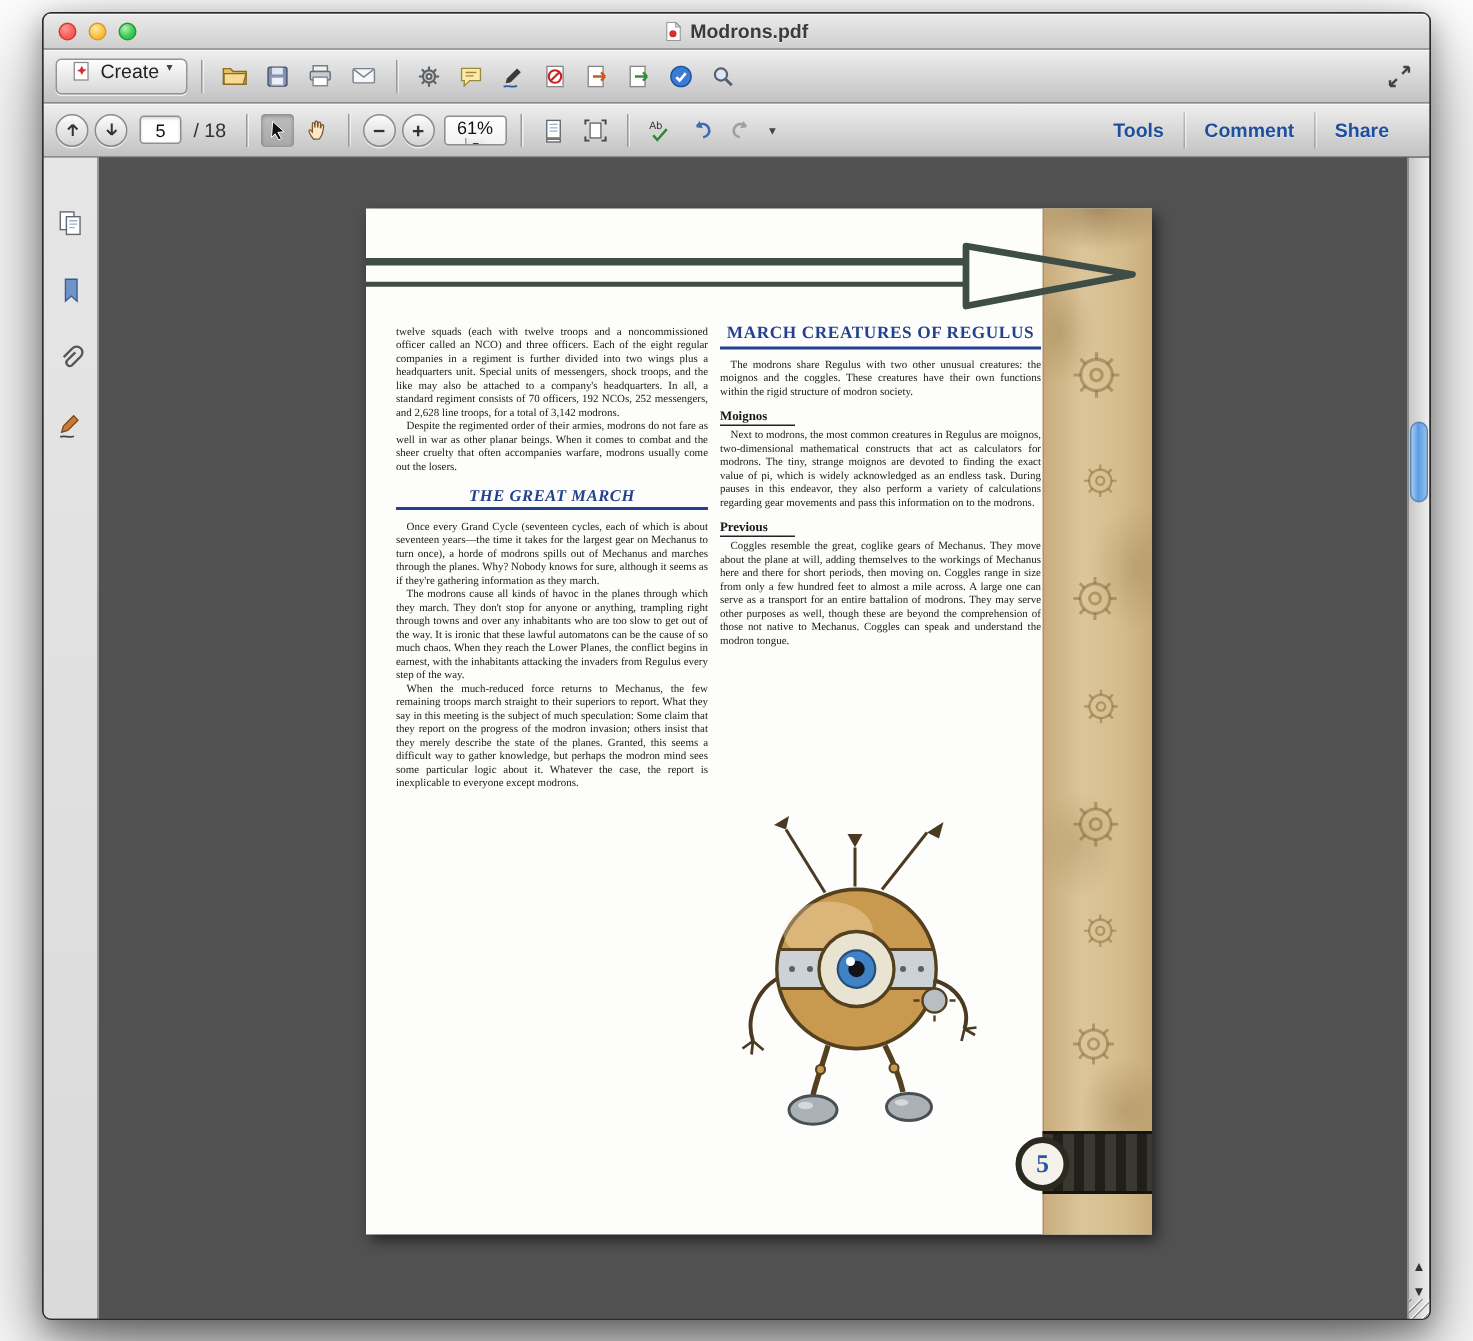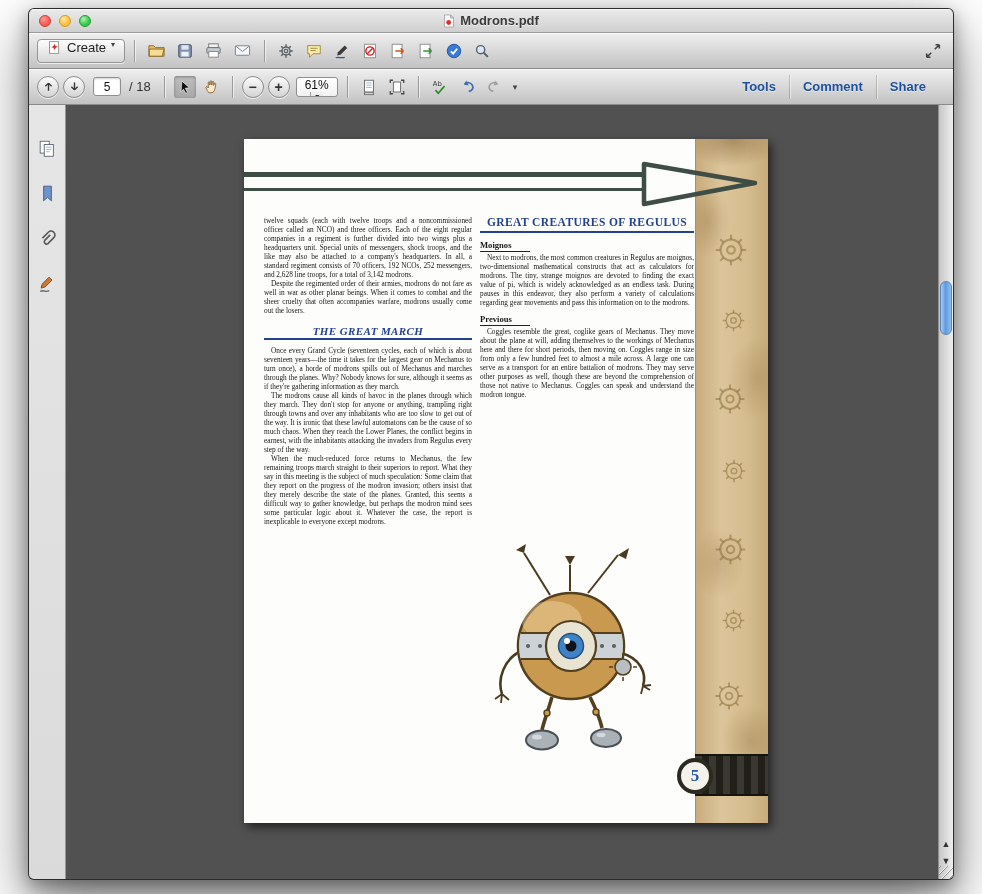--- a/index.html
+++ b/index.html
@@ -452,21 +452,22 @@
           <div class="col col-left">
             <p class="par noindent">twelve squads (each with twelve troops and a noncommissioned officer called an NCO) and three officers. Each of the eight regular companies in a regiment is further divided into two wings plus a headquarters unit. Special units of messengers, shock troops, and the like may also be attached to a company's headquarters. In all, a standard regiment consists of 70 officers, 192 NCOs, 252 messengers, and 2,628 line troops, for a total of 3,142 modrons.</p>
             <p class="par">Despite the regimented order of their armies, modrons do not fare as well in war as other planar beings. When it comes to combat and the sheer cruelty that often accompanies warfare, modrons usually come out the losers.</p>
             <h2 class="blue-head h-march">THE GREAT MARCH</h2>
             <p class="par">Once every Grand Cycle (seventeen cycles, each of which is about seventeen years—the time it takes for the largest gear on Mechanus to turn once), a horde of modrons spills out of Mechanus and marches through the planes. Why? Nobody knows for sure, although it seems as if they're gathering information as they march.</p>
             <p class="par">The modrons cause all kinds of havoc in the planes through which they march. They don't stop for anyone or anything, trampling right through towns and over any inhabitants who are too slow to get out of the way. It is ironic that these lawful automatons can be the cause of so much chaos. When they reach the Lower Planes, the conflict begins in earnest, with the inhabitants attacking the invaders from Regulus every step of the way.</p>
             <p class="par">When the much-reduced force returns to Mechanus, the few remaining troops march straight to their superiors to report. What they say in this meeting is the subject of much speculation: Some claim that they report on the progress of the modron invasion; others insist that they merely describe the state of the planes. Granted, this seems a difficult way to gather knowledge, but perhaps the modron mind sees some particular logic about it. Whatever the case, the report is inexplicable to everyone except modrons.</p>
           </div>
 
           <div class="col col-right">
-            <h2 class="blue-head h-creatures">GREAT CREATURES OF REGULUS</h2>
+            <h2 class="blue-head h-creatures">MARCH CREATURES OF REGULUS</h2>
+            <p class="par">The modrons share Regulus with two other unusual creatures: the moignos and the coggles. These creatures have their own functions within the rigid structure of modron society.</p>
             <h3 class="sub-head"><span>Moignos</span></h3>
             <p class="par">Next to modrons, the most common creatures in Regulus are moignos, two-dimensional mathematical constructs that act as calculators for modrons. The tiny, strange moignos are devoted to finding the exact value of pi, which is widely acknowledged as an endless task. During pauses in this endeavor, they also perform a variety of calculations regarding gear movements and pass this information on to the modrons.</p>
             <h3 class="sub-head"><span>Previous</span></h3>
             <p class="par">Coggles resemble the great, coglike gears of Mechanus. They move about the plane at will, adding themselves to the workings of Mechanus here and there for short periods, then moving on. Coggles range in size from only a few hundred feet to almost a mile across. A large one can serve as a transport for an entire battalion of modrons. They may serve other purposes as well, though these are beyond the comprehension of those not native to Mechanus. Coggles can speak and understand the modron tongue.</p>
           </div>
 
           <svg class="modron-illo" viewBox="0 0 170 225" width="170" height="225">
             <defs>
               <clipPath id="bodyclip">
                   <circle cx="81" cy="105" r="52"></circle>

